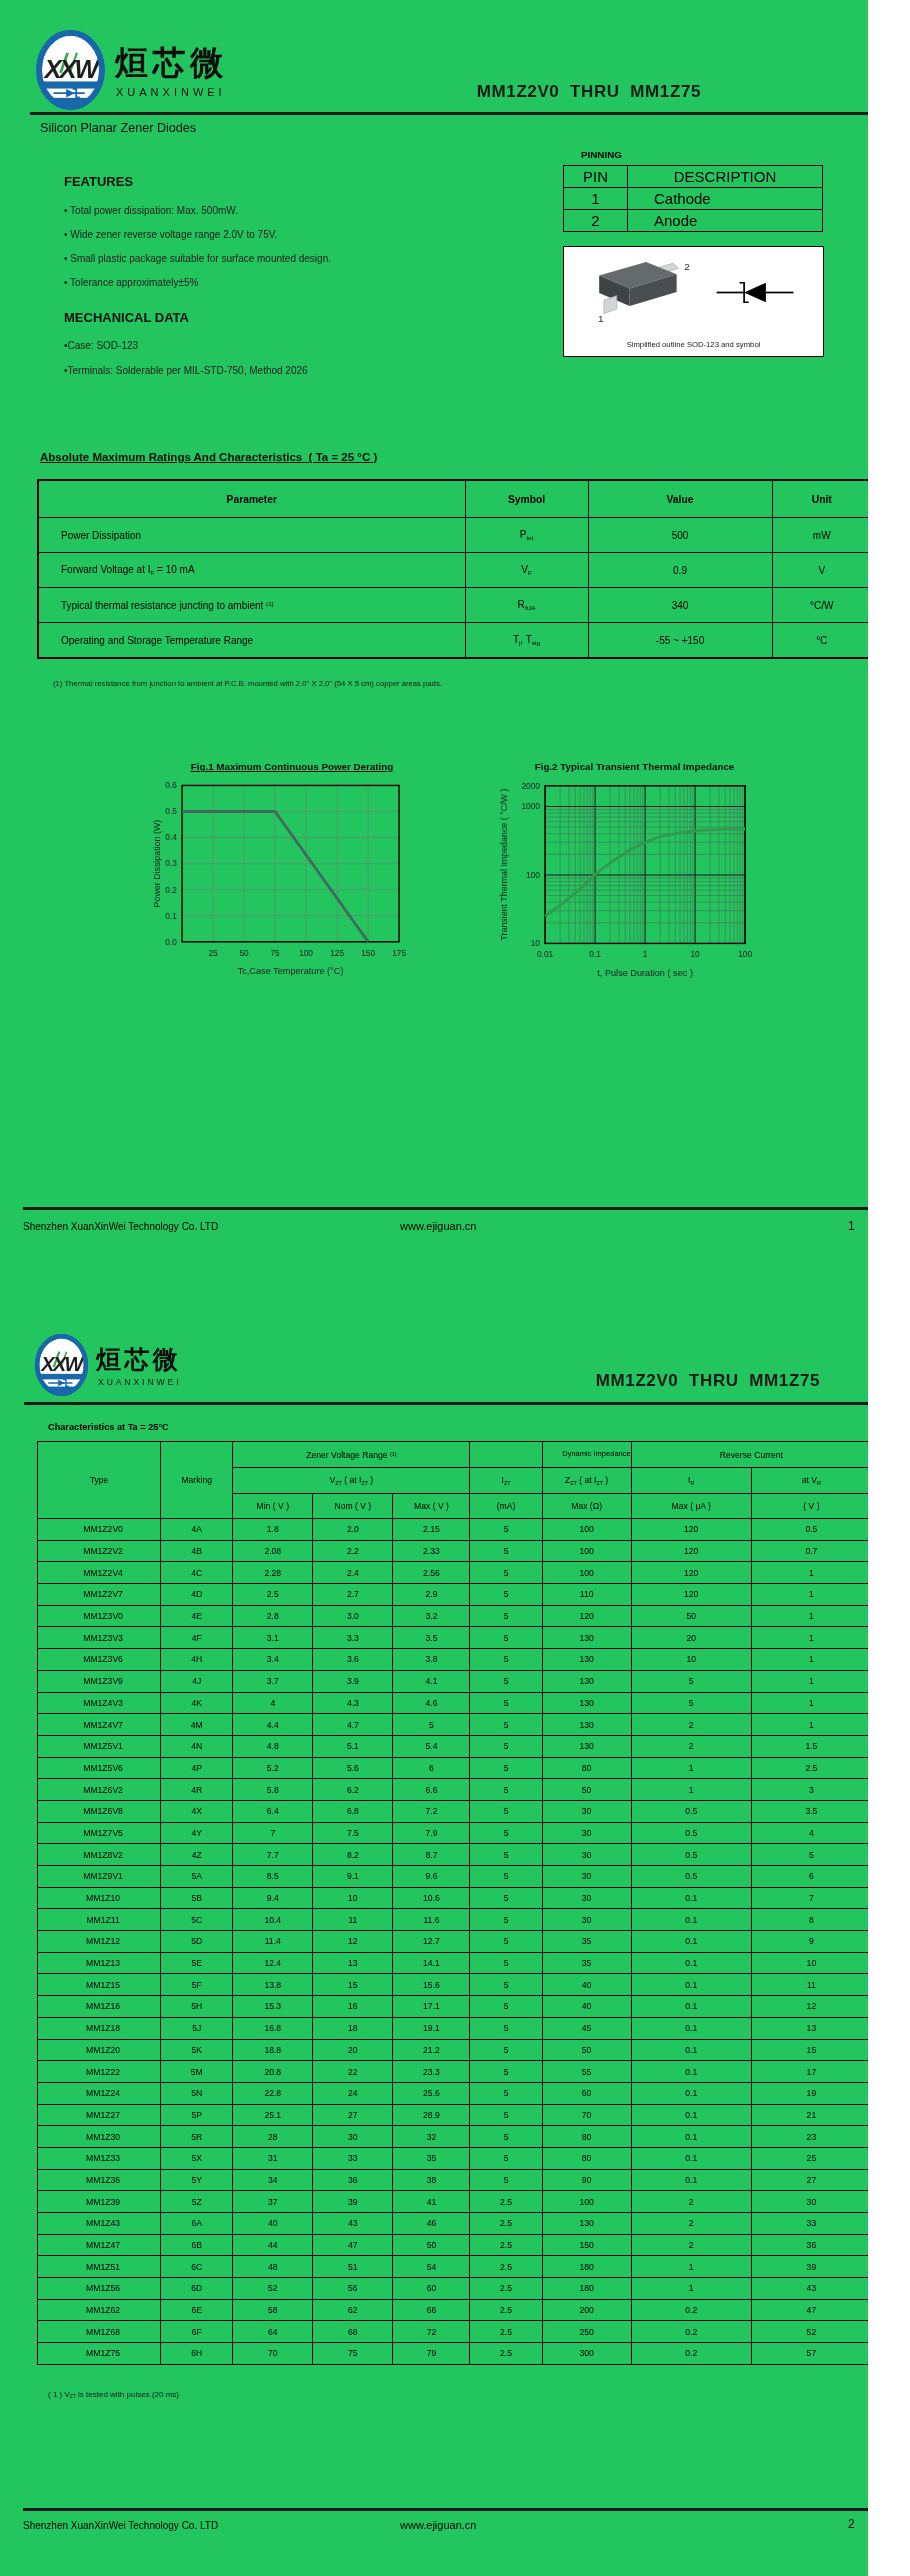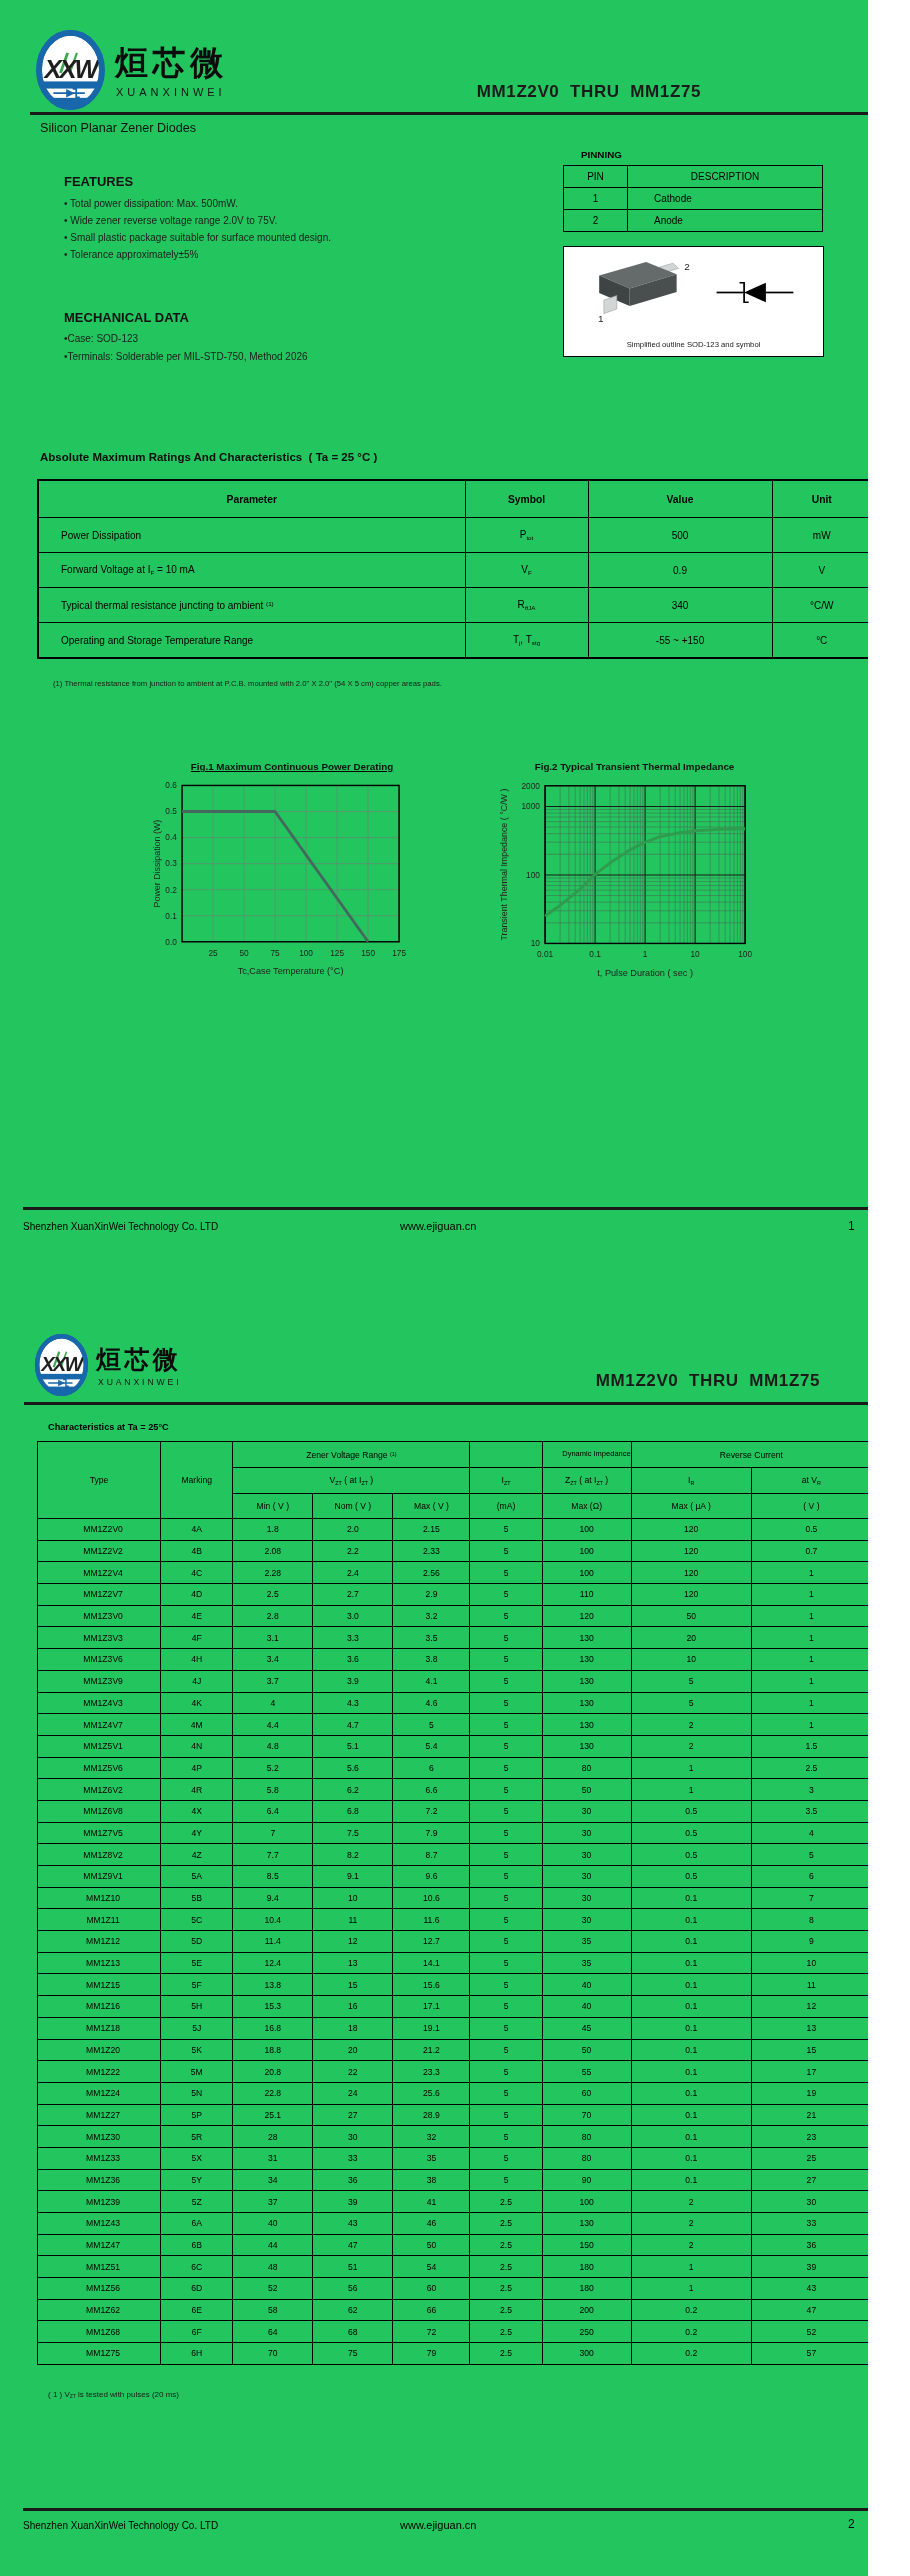--- a/index.html
+++ b/index.html
@@ -5,32 +5,32 @@
   html,body{margin:0;padding:0;background:#fff;}
   #doc{position:relative;width:868px;height:2576px;background:#22c55e;
        font-family:"Liberation Sans",sans-serif;color:#000;overflow:hidden;}
   section{position:absolute;left:0;top:0;width:100%;height:100%;}
   .abs{position:absolute;}
   .keep-space{white-space:pre;}
   .rule{position:absolute;background:#1a1a1a;}
   .doc-title{position:absolute;font-size:17px;font-weight:bold;letter-spacing:0.6px;color:#1a1a1a;}
   .subtitle{font-size:12.6px;color:#111;}
   .sec-head{font-weight:bold;font-size:13px;color:#111;}
-  .li{font-size:10px;color:#1c1c1c;line-height:17px;}
+  .li{font-size:10px;color:#1c1c1c;line-height:17px;margin-top:7px;}
   .mech .li{line-height:18.4px;}
   sub{font-size:62%;vertical-align:-0.3em;}
   sup{font-size:62%;vertical-align:0.45em;}
 
   
   .brand-cn{position:absolute;font-weight:bold;color:#0b0b0b;letter-spacing:4.6px;}
   .brand-en{position:absolute;color:#151515;}
 
   
   .pin-head{font-weight:bold;font-size:9.8px;}
-  .pin-table{border-collapse:collapse;table-layout:fixed;width:259px;font-size:10px;}
+  .pin-table{border-collapse:collapse;table-layout:fixed;width:259px;font-size:15px;}
   .pin-table th,.pin-table td{border:1.1px solid #000;height:21px;text-align:center;padding:0;font-weight:normal;}
   .pin-table td.desc{text-align:left;padding-left:26px;}
   .pkg-box{position:absolute;border:1.1px solid #000;width:259px;height:109px;background:#fff;}
   .pkg-caption{position:absolute;left:0;right:0;bottom:6.9px;text-align:center;font-size:7.7px;color:#222;}
 
   
   .ratings-head{font-weight:bold;font-size:11.5px;color:#0d0d0d;}
   .ratings-table{border-collapse:collapse;table-layout:fixed;width:835px;font-size:10px;border:2.3px solid #000;}
   .ratings-table th{border:1.1px solid #000;border-bottom:1.7px solid #000;height:34px;font-weight:bold;font-size:10.3px;}
   .ratings-table td{border:1.1px solid #000;height:34px;text-align:center;padding:0;}
@@ -140,21 +140,21 @@
       </svg>
       <svg class="abs" style="left:148px;top:30px;" width="86" height="31" viewBox="0 0 150 54">
         <line x1="8" y1="27" x2="56" y2="27" stroke="#000" stroke-width="3"></line>
         <path d="M48,10 L56,10 L56,44 L64,44" fill="none" stroke="#000" stroke-width="3"></path>
         <polygon points="56,27 94,10 94,44" fill="#000"></polygon>
         <line x1="94" y1="27" x2="142" y2="27" stroke="#000" stroke-width="3"></line>
       </svg>
       <div class="pkg-caption">Simplified outline SOD-123 and symbol</div>
     </div>
 
-    <div class="abs ratings-head keep-space" style="left:40px;top:451px;">Absolute Maximum Ratings And Characteristics  ( Ta = 25 °C )</div>
+    <div class="abs ratings-head keep-space" style="left:40px;top:451px;text-decoration:underline;">Absolute Maximum Ratings And Characteristics  ( Ta = 25 °C )</div>
     <table class="ratings-table abs" style="left:37px;top:479px;">
       <colgroup>
           <col style="width:427px">
           <col style="width:123px">
           <col style="width:184px">
           <col style="width:100px">
         </colgroup>
       <thead>
         <tr>
           <th>Parameter</th>

